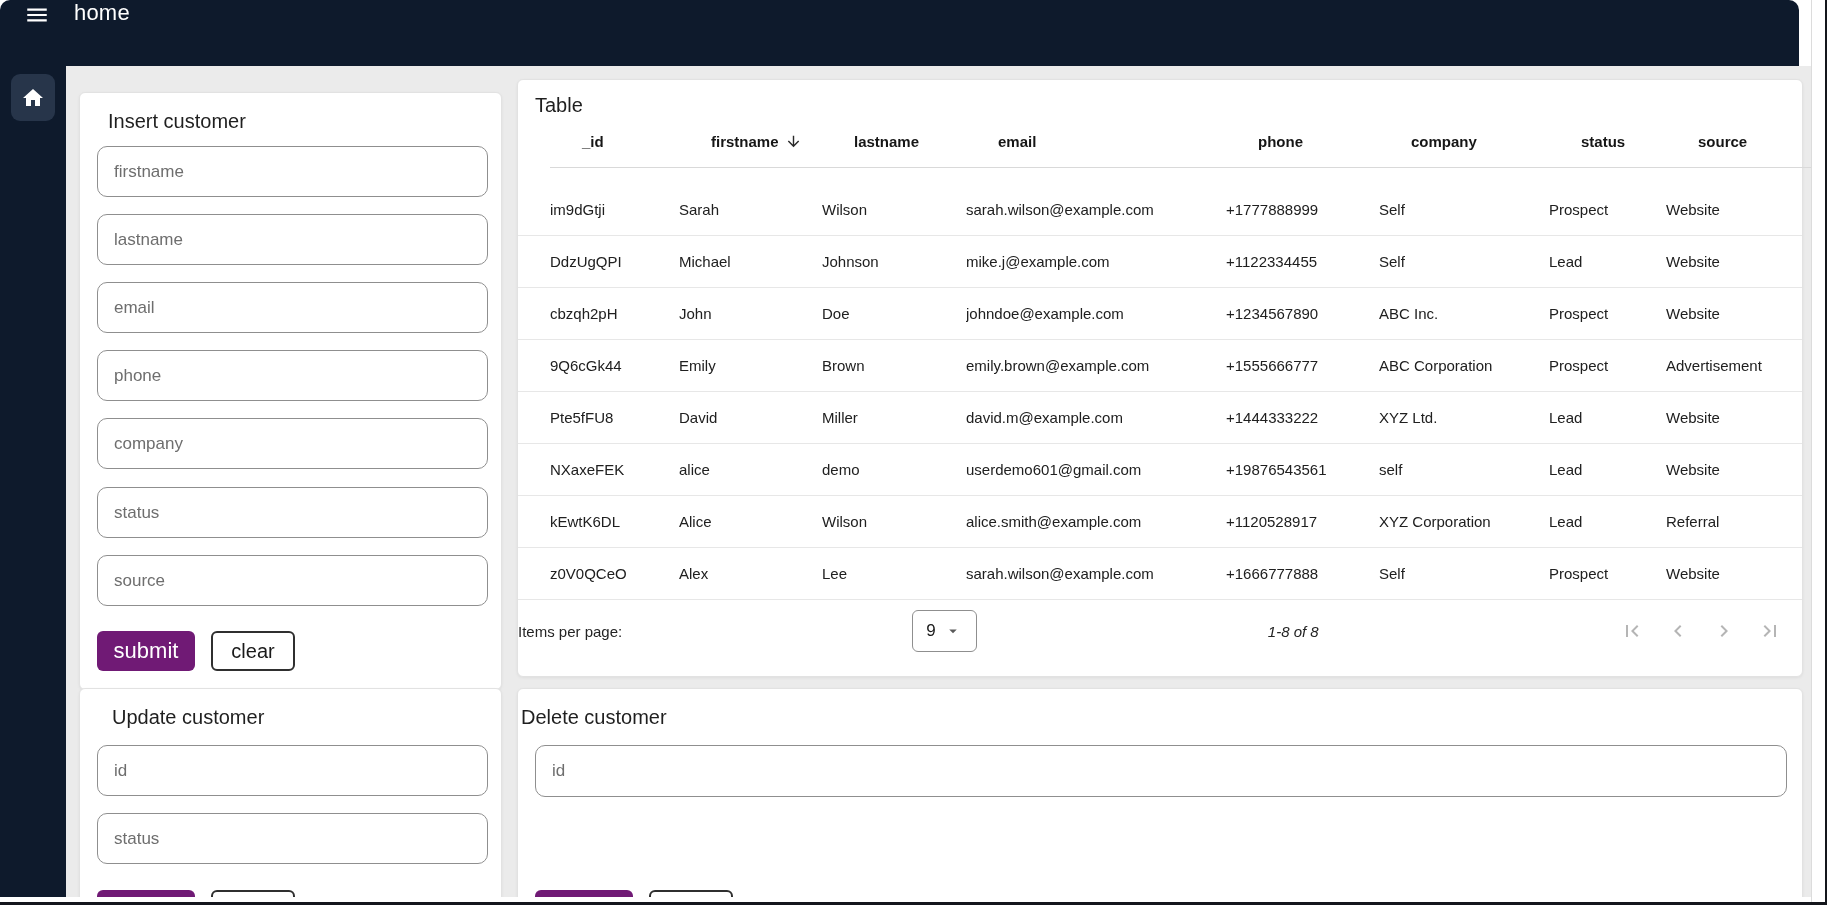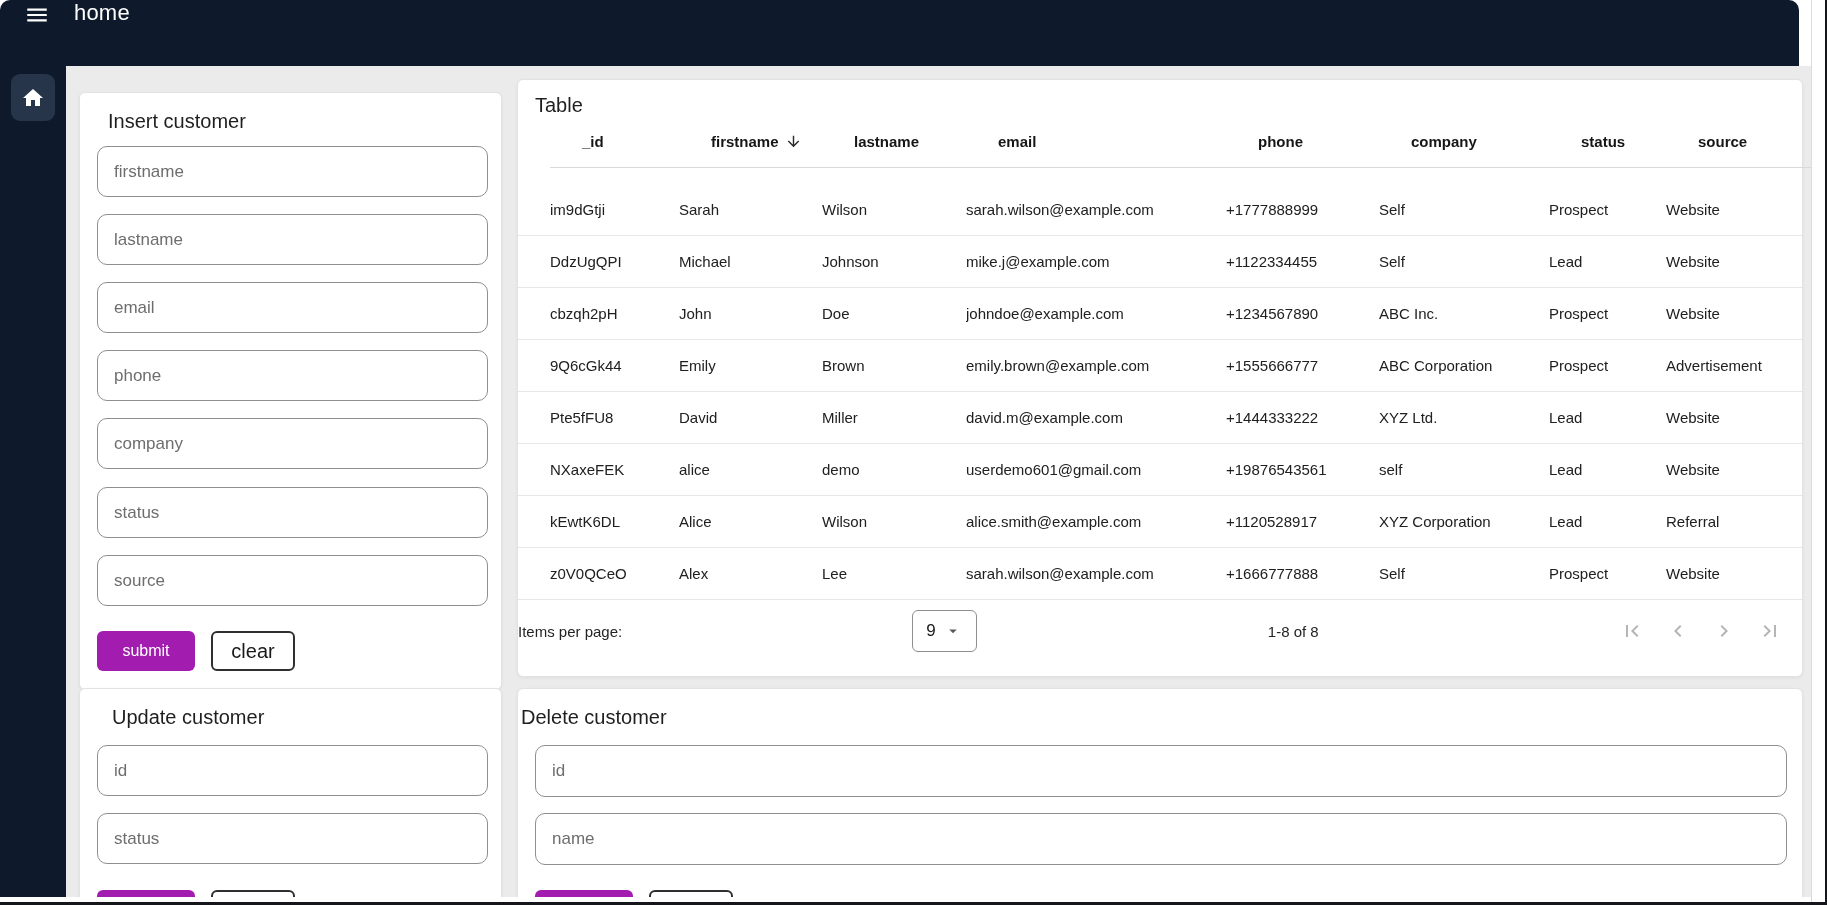--- a/index.html
+++ b/index.html
@@ -35,22 +35,22 @@
   .insert-card .card-title { position:absolute; left:28px; top:17px; }
   .field {
     position:absolute; left:17px; width:391px; height:51px;
     border:1px solid #8f8f8f; border-radius:10px; background:#fff;
     font-size:17px; color:#1a1a1a; padding:0 16px; outline:none;
     font-family:"Liberation Sans", sans-serif;
   }
   .field::placeholder { color:#6e6e6e; }
   .btn-row { position:absolute; left:17px; top:538px; display:flex; gap:16px; }
   .btn-submit {
-    width:98px; height:40px; background:#a21caf; color:#ffffff; border:none;
-    border-radius:6px; font-size:16px; cursor:pointer; font-family:"Liberation Sans", sans-serif;
+    width:98px; height:40px; background:#701a75; color:#ffffff; border:none;
+    border-radius:6px; font-size:22px; cursor:pointer; font-family:"Liberation Sans", sans-serif;
   }
   .btn-clear {
     width:84px; height:40px; background:#ffffff; color:#1a1a1a; border:2px solid #2f2f2f;
     border-radius:6px; font-size:20px; cursor:pointer; font-family:"Liberation Sans", sans-serif;
   }
   
   .table-card { left:451px; top:13px; width:1286px; height:598px; }
   .table-card .card-title { position:absolute; left:17px; top:14px; }
   .row-grid {
     display:grid;
@@ -67,21 +67,21 @@
   .paginator {
     position:absolute; left:0; top:520px; width:100%; height:62px;
     display:flex; align-items:center; justify-content:space-between; padding-right:20px;
   }
   .pg-label { font-size:15px; color:#242424; margin-right:28px; }
   .page-size-select {
     width:65px; height:42px; border:1px solid #8f8f8f; border-radius:6px;
     display:flex; align-items:center; justify-content:center; gap:8px;
     font-size:17px; color:#1a1a1a; cursor:pointer; background:#fff;
   }
-  .pg-range { font-size:15px; color:#242424; margin-left:30px; }
+  .pg-range { font-size:15px; color:#242424; margin-left:30px;font-style:italic; }
   .nav-icons { display:flex; align-items:center; gap:22px; margin-left:40px; }
   .nav-btn { background:none; border:none; width:24px; height:24px; padding:0; cursor:default; display:flex; align-items:center; justify-content:center; }
   
   .update-card { left:13px; top:622px; width:423px; height:300px; }
   .update-card .card-title { position:absolute; left:32px; top:17px; }
   .delete-card { left:451px; top:622px; width:1286px; height:300px; }
   .delete-card .card-title { position:absolute; left:3px; top:17px; }
   .field-wide { position:absolute; left:17px; width:1252px; height:52px;
     border:1px solid #8f8f8f; border-radius:10px; background:#fff;
     font-size:17px; color:#1a1a1a; padding:0 16px; outline:none;
@@ -285,21 +285,20 @@
       <input class="field" style="top: 124px;" placeholder="status">
       <div class="btn-row" style="top:201px">
         <button class="btn-submit">submit</button>
         <button class="btn-clear">clear</button>
       </div>
     </section>
 
     <section class="card delete-card">
       <h2 class="card-title">Delete customer</h2>
       <input class="field-wide" style="top: 56px;" placeholder="id">
-      <input class="field-wide" style="top: 124px;" placeholder="name">
       <div class="btn-row" style="position:absolute; left:17px; top:201px; display:flex; gap:16px;">
         <button class="btn-submit">submit</button>
         <button class="btn-clear">clear</button>
       </div>
     </section>
 
   </main>
 
   <div class="hscrollbar"></div>
   <div class="vscrollbar"></div>

